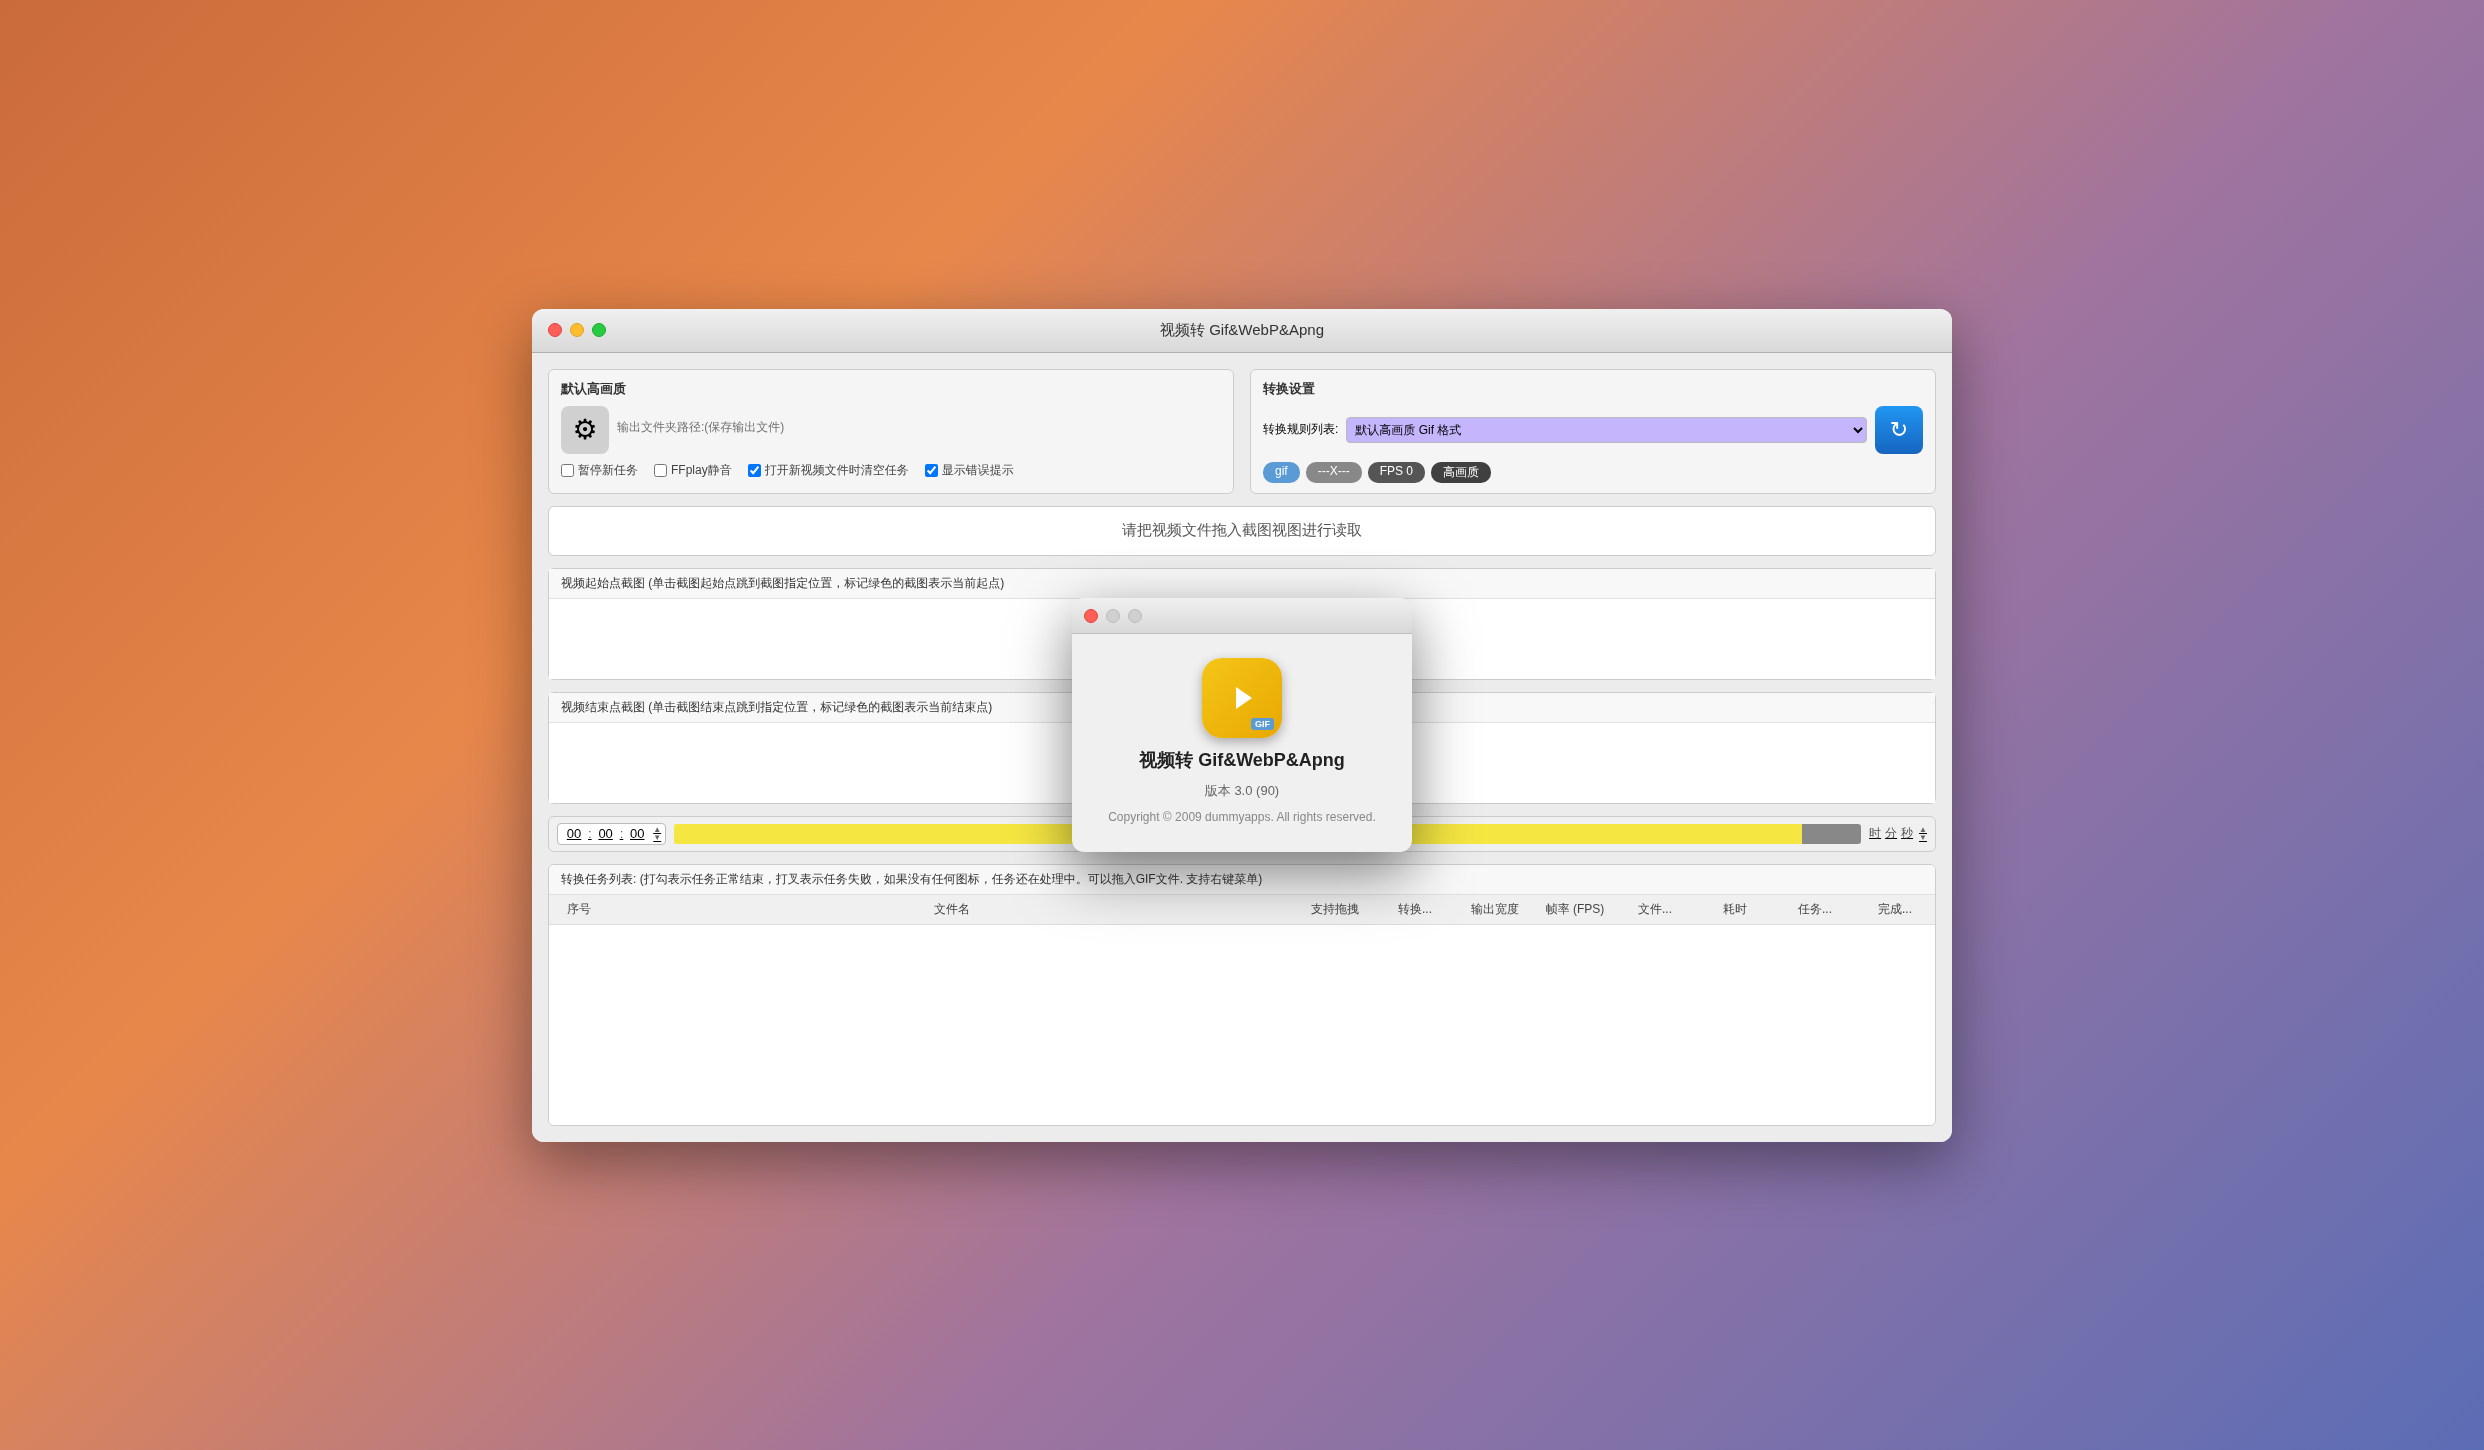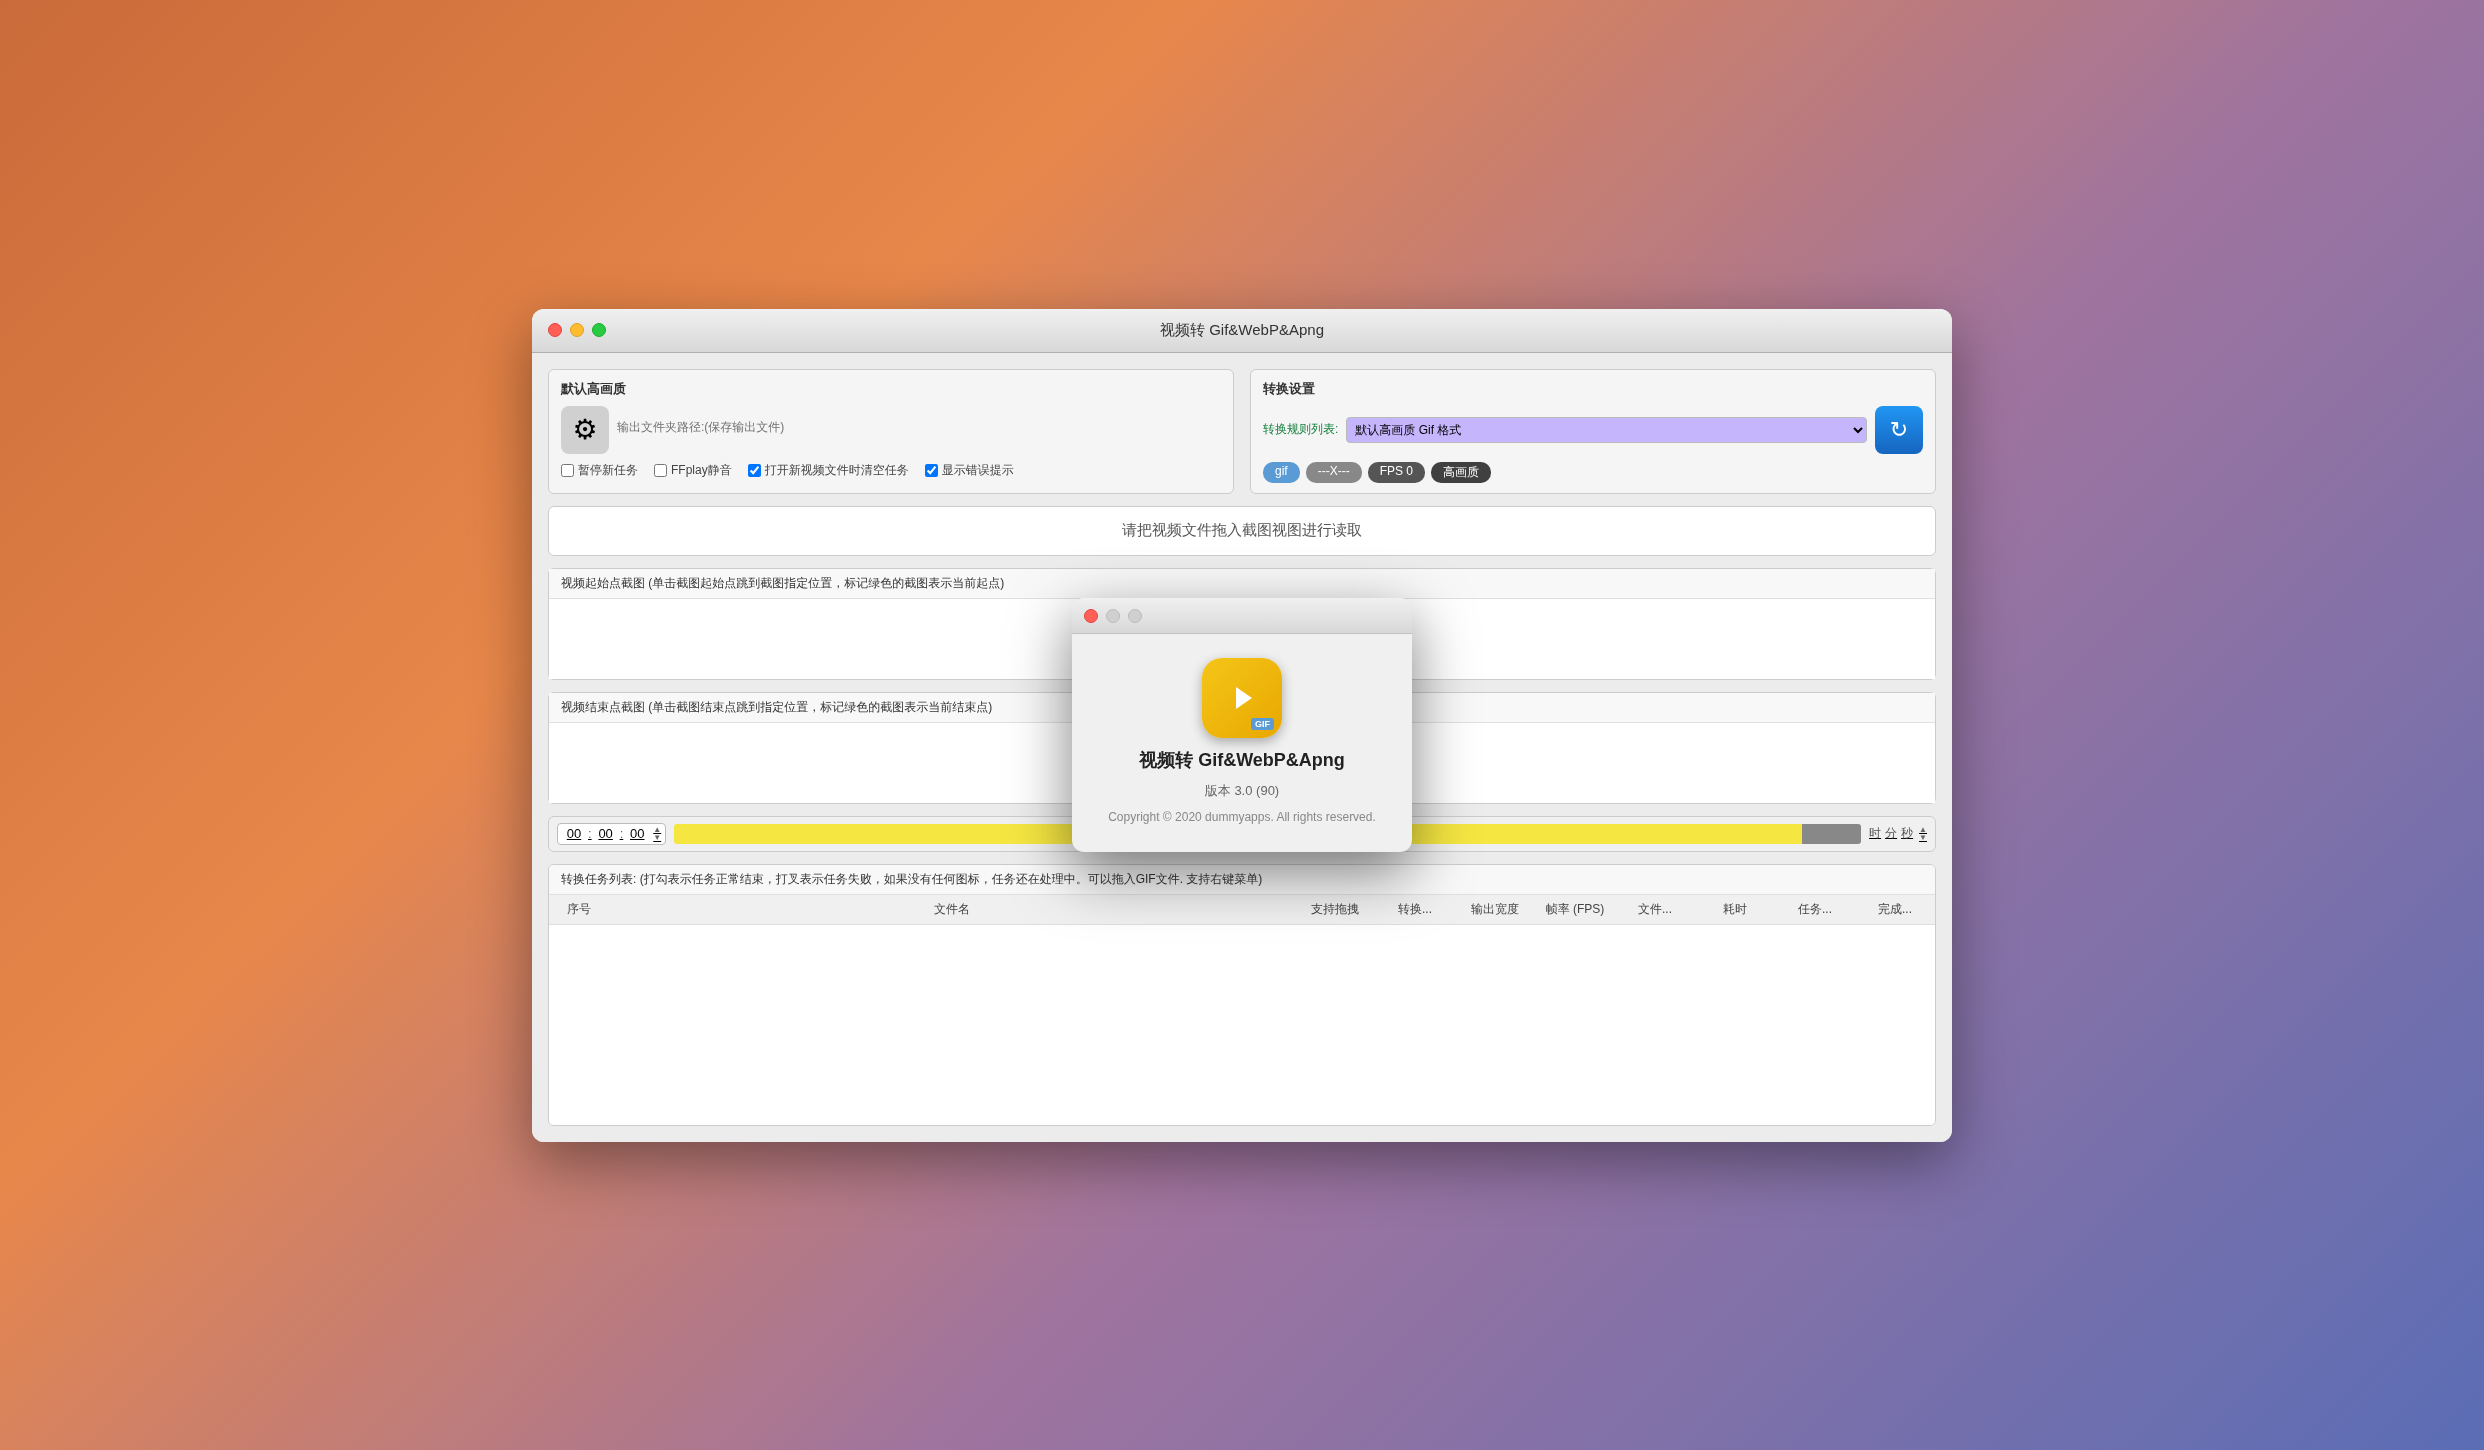--- a/index.html
+++ b/index.html
@@ -147,21 +147,21 @@
       margin: 0;
     }
     .rule-dropdown-row {
       display: flex;
       align-items: center;
       gap: 8px;
       margin-bottom: 8px;
     }
     .rule-label {
       font-size: 12px;
-      color: #15803d;
+      color: #000000;
       white-space: nowrap;
     }
     .rule-select {
       flex: 1;
       height: 26px;
       border: 1px solid #bbb;
       border-radius: 4px;
       background: #c4b5fd;
       padding: 0 4px;
       font-size: 12px;
@@ -537,18 +537,18 @@
 
       <div class="about-body">
         <div class="app-icon">
           <div class="app-icon-inner">
             <div class="play-triangle"></div>
           </div>
           <div class="gif-badge">GIF</div>
         </div>
         <div class="about-app-name">视频转 Gif&amp;WebP&amp;Apng</div>
         <div class="about-version">版本 3.0 (90)</div>
-        <div class="about-copyright">Copyright © 2020 dummyapps. All rights reserved.</div>
+        <div class="about-copyright">Copyright © 2009 dummyapps. All rights reserved.</div>
       </div>
     </div>
   </div>
 
 </div>
 
 </body></html>

